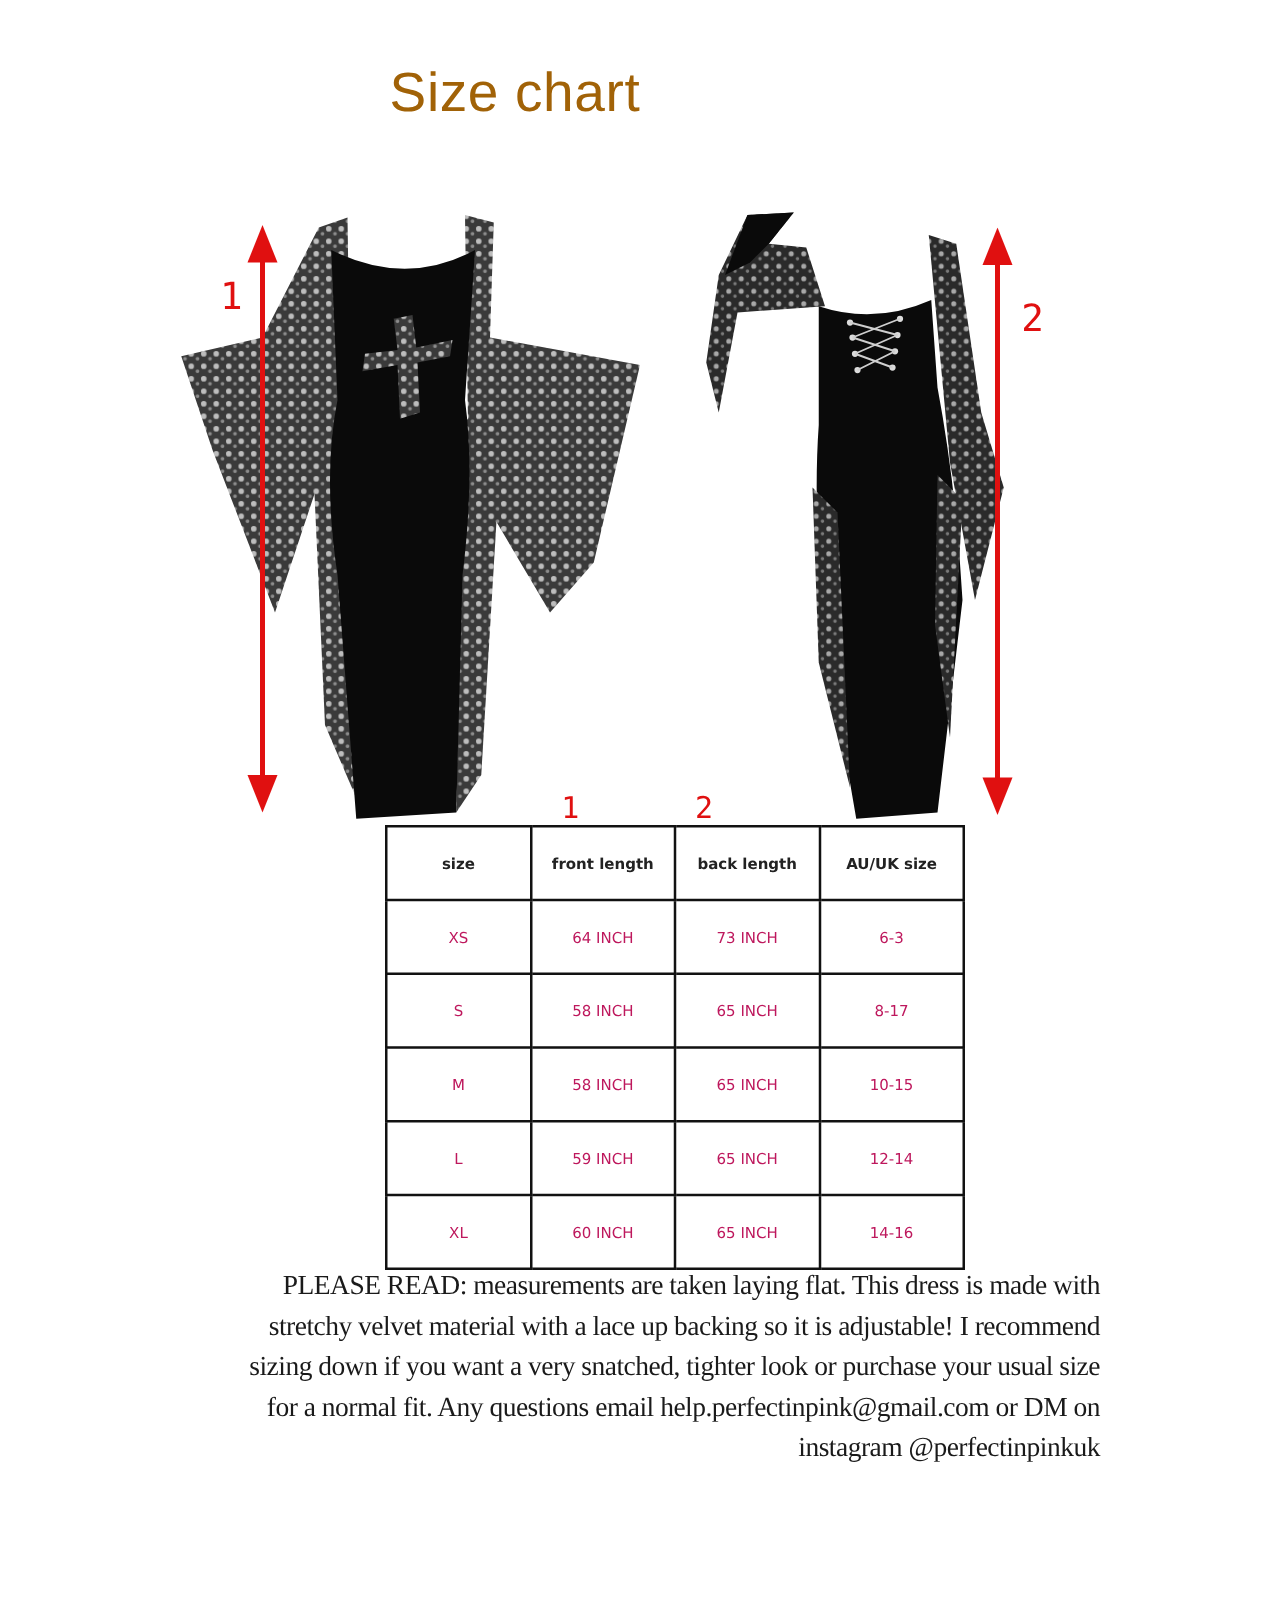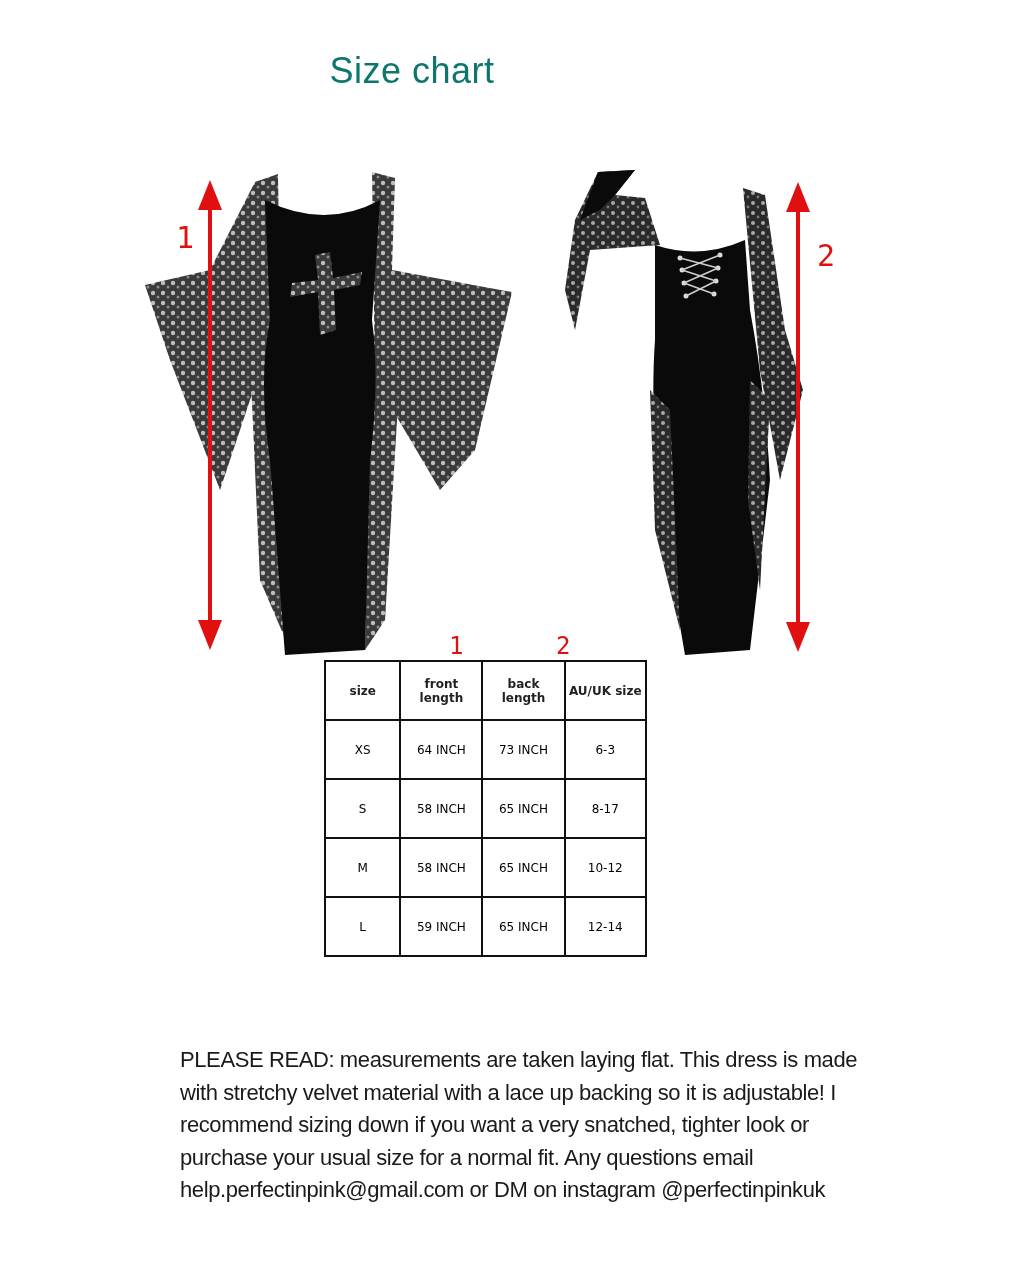--- a/index.html
+++ b/index.html
@@ -1,24 +1,24 @@
 <!DOCTYPE html>
 <html><head>
 <meta charset="utf-8">
 <style>
   html, body { margin:0; padding:0; background:#ffffff; }
   body { width:1024px; height:1280px; position:relative; overflow:hidden; font-family:"Liberation Sans", sans-serif; color:#111; }
-  .title { position:absolute; left:0; top:50px; width:824px; text-align:center; font-size:36px; font-family:"Liberation Sans", sans-serif; color:#0f766e; letter-spacing:0.5px; }
+  .title { position:absolute; left:0; top:50px; width:824px; text-align:center; font-size:44px; font-family:"Liberation Sans", sans-serif; color:#a16207; letter-spacing:0.5px; }
   .fig { position:absolute; }
   .arrow-label { position:absolute; color:#e01010; font-family:"DejaVu Sans Mono", monospace; font-size:30px; font-weight:300; }
   .col-label { position:absolute; color:#e01010; font-family:"DejaVu Sans Mono", monospace; font-size:24px; }
-  table.sizes { position:absolute; left:324px; top:660px; border-collapse:collapse; width:323px;padding-left:47px; }
-  table.sizes td, table.sizes th { border:2px solid #111; width:100px; height:55px; text-align:center; font-size:12px; font-family:"DejaVu Sans", sans-serif; color:#000000; }
+  table.sizes { position:absolute; left:308px; top:660px; border-collapse:collapse; width:464px;padding-left:47px; }
+  table.sizes td, table.sizes th { border:2px solid #111; width:100px; height:55px; text-align:center; font-size:12px; font-family:"DejaVu Sans", sans-serif; color:#be185d; }
   table.sizes th { font-weight:bold; color:#222; font-size:12px; }
-  .note { position:absolute; left:180px; top:1044px; width:700px; text-align:left; font-size:22px; line-height:32.5px; font-family:Liberation Sans, sans-serif; color:#1a1a1a; letter-spacing:-0.4px; }
+  .note { position:absolute; left:180px; top:1012px; width:700px; text-align:right; font-size:22px; line-height:32.5px; font-family:Liberation Serif, serif; color:#1a1a1a; letter-spacing:-0.4px; }
 </style>
 </head>
 <body>
 
 <div class="title">Size chart</div>
 
 <div class="fig" style="left:140px;top:160px;width:380px;height:500px;">
   <svg width="380" height="500" viewBox="0 0 380 500">
     <defs>
       <pattern id="lace" width="10" height="10" patternUnits="userSpaceOnUse">
@@ -107,24 +107,30 @@
   <tr>
     <td>S</td>
     <td>58 INCH</td>
     <td>65 INCH</td>
     <td>8-17</td>
   </tr>
   <tr>
     <td>M</td>
     <td>58 INCH</td>
     <td>65 INCH</td>
-    <td>10-12</td>
+    <td>10-15</td>
   </tr>
   <tr>
     <td>L</td>
     <td>59 INCH</td>
     <td>65 INCH</td>
     <td>12-14</td>
   </tr>
+  <tr>
+    <td>XL</td>
+    <td>60 INCH</td>
+    <td>65 INCH</td>
+    <td>14-16</td>
+  </tr>
 </tbody>
   </table>
 
 <div class="note">PLEASE READ: measurements are taken laying flat. This dress is made with stretchy velvet material with a lace up backing so it is adjustable! I recommend sizing down if you want a very snatched, tighter look or purchase your usual size for a normal fit. Any questions email help.perfectinpink@gmail.com or DM on instagram @perfectinpinkuk</div>
 
 </body></html>

